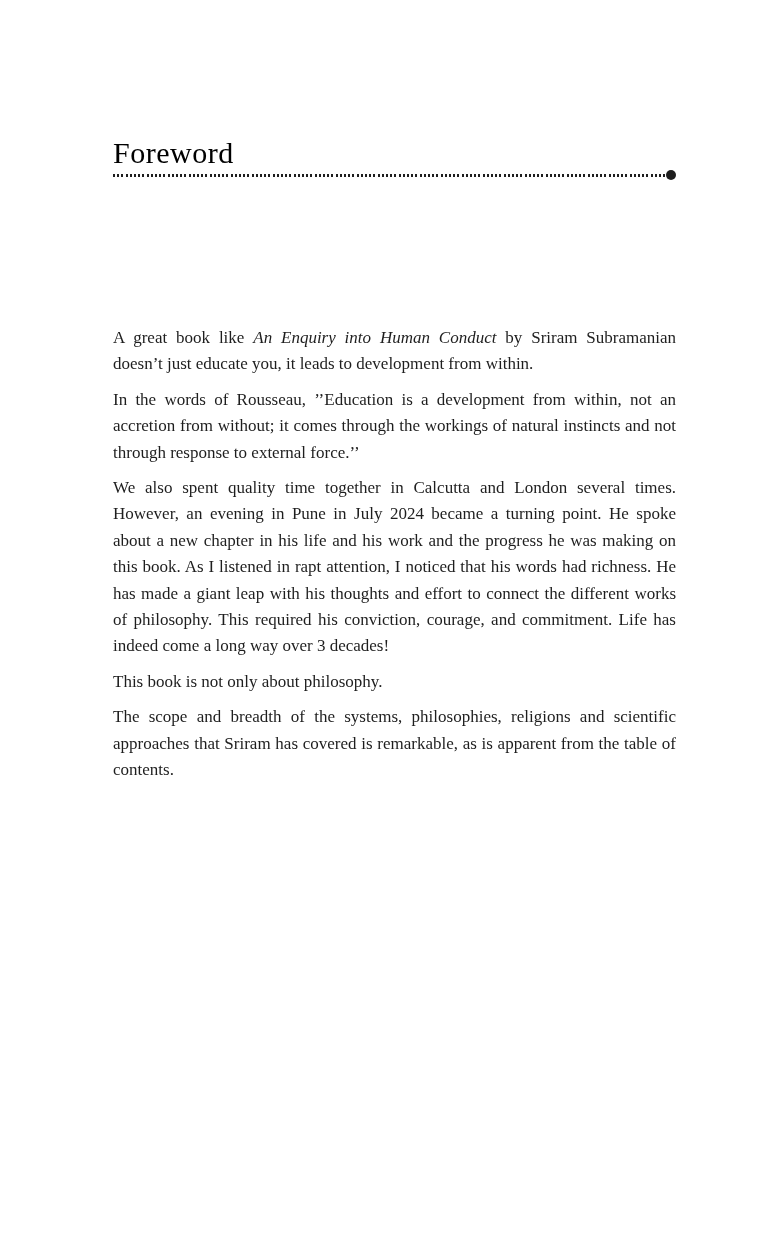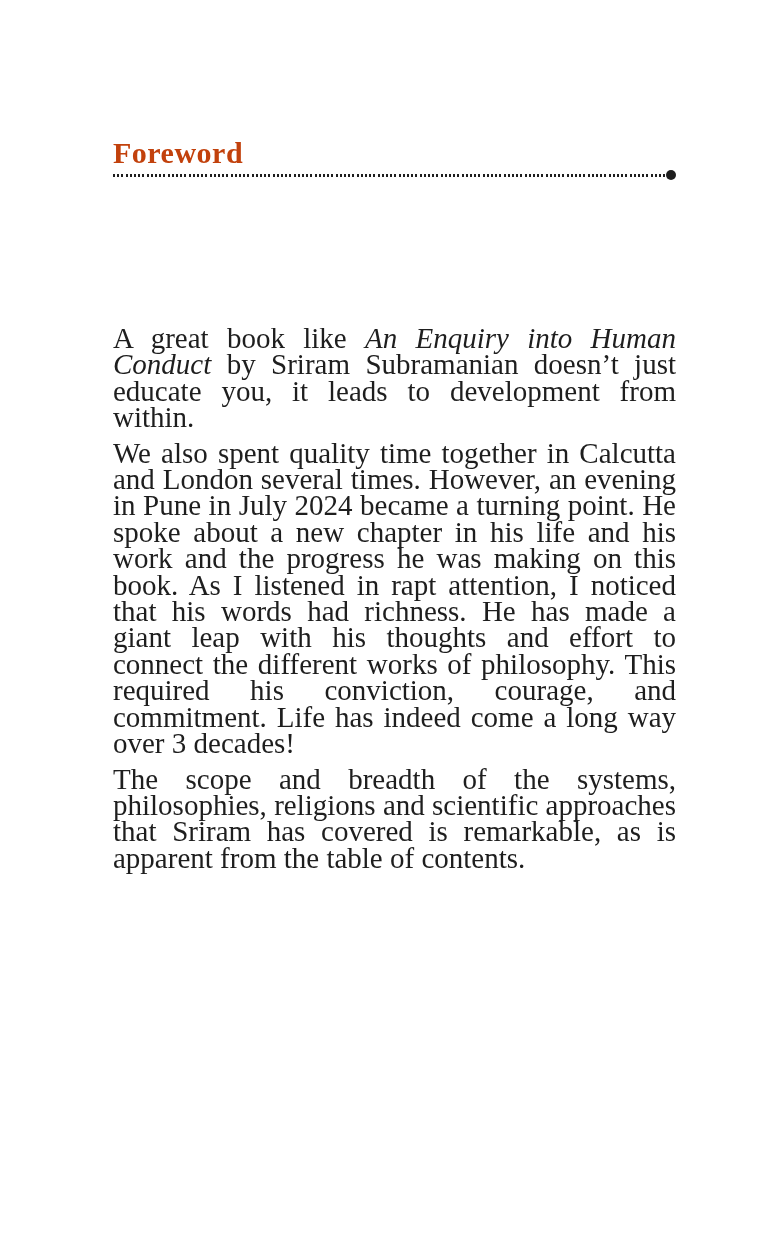--- a/index.html
+++ b/index.html
@@ -18,24 +18,24 @@
   }
   .content {
     position: absolute;
     left: 113px;
     width: 563px;
     top: 138px;
   }
   .title {
     margin: 0;
     font-size: 30px;
-    font-weight: bold;
+    font-weight: normal;
     line-height: 1;
     letter-spacing: 0.5px;
-    color: #c2410c;
+    color: #000000;
   }
   .rule {
     display: flex;
     align-items: center;
     margin-top: 2px;
   }
   .rule-line {
     flex: 1;
     height: 3px;
     background-image: repeating-linear-gradient(
@@ -50,21 +50,21 @@
     border-radius: 50%;
     background: #1e1e1e;
     margin-left: 1px;
     flex: 0 0 auto;
   }
   .body-block {
     margin-top: 145px;
   }
   .body-block p {
     margin: 0 0 9px 0;
-    font-size: 29px;
+    font-size: 17px;
     line-height: 26.4px;
     text-align: justify;
     color: #1e1e1e;
   }
   .body-block em {
     font-style: italic;
   }
 </style>
 </head>
 <body>
@@ -73,17 +73,19 @@
   <div class="content">
     <header class="title-block">
       <h1 class="title">Foreword</h1>
       <div class="rule">
         <span class="rule-line"></span>
         <span class="rule-dot"></span>
       </div>
     </header>
     <main class="body-block">
         <p><span>A great book like </span><em>An Enquiry into Human Conduct</em><span> by Sriram Subramanian doesn’t just educate you, it leads to development from within.</span></p>
+        <p><span>In the words of Rousseau, ’’Education is a development from within, not an accretion from without; it comes through the workings of natural instincts and not through response to external force.’’</span></p>
         <p><span>We also spent quality time together in Calcutta and London several times. However, an evening in Pune in July 2024 became a turning point. He spoke about a new chapter in his life and his work and the progress he was making on this book. As I listened in rapt attention, I noticed that his words had richness. He has made a giant leap with his thoughts and effort to connect the different works of philosophy. This required his conviction, courage, and commitment. Life has indeed come a long way over 3 decades!</span></p>
+        <p><span>This book is not only about philosophy.</span></p>
         <p><span>The scope and breadth of the systems, philosophies, religions and scientific approaches that Sriram has covered is remarkable, as is apparent from the table of contents.</span></p>
       </main>
   </div>
 </div>
 
 </body></html>

